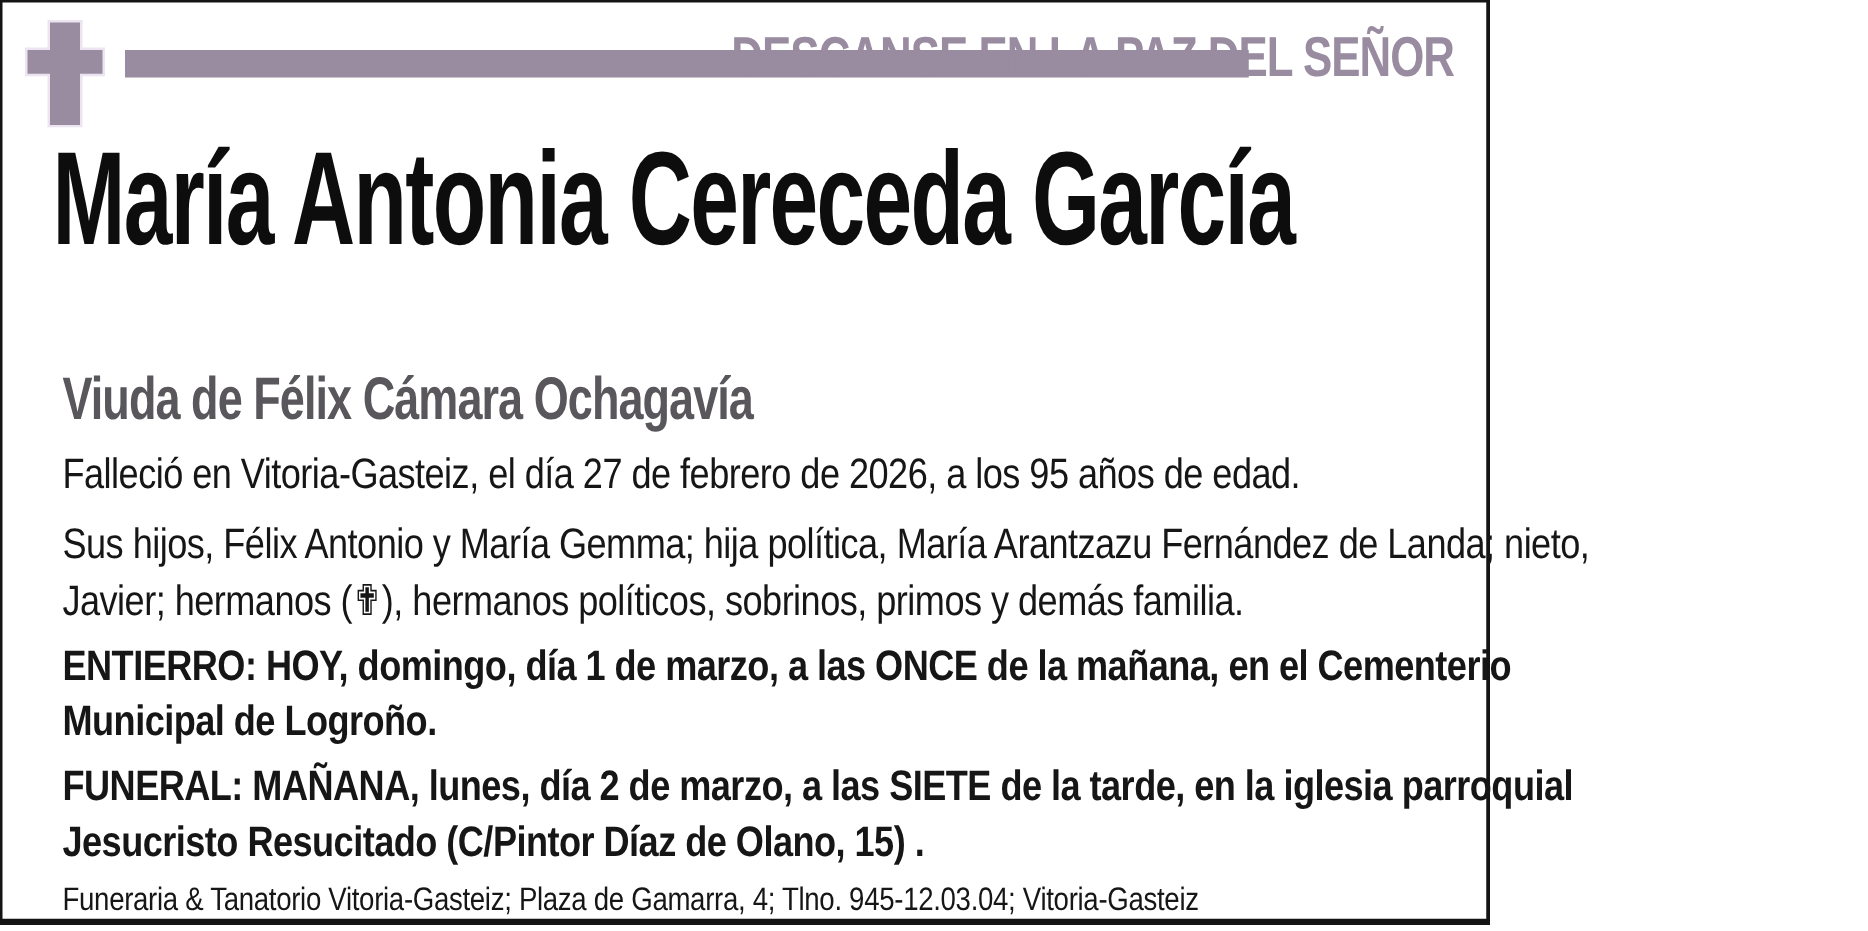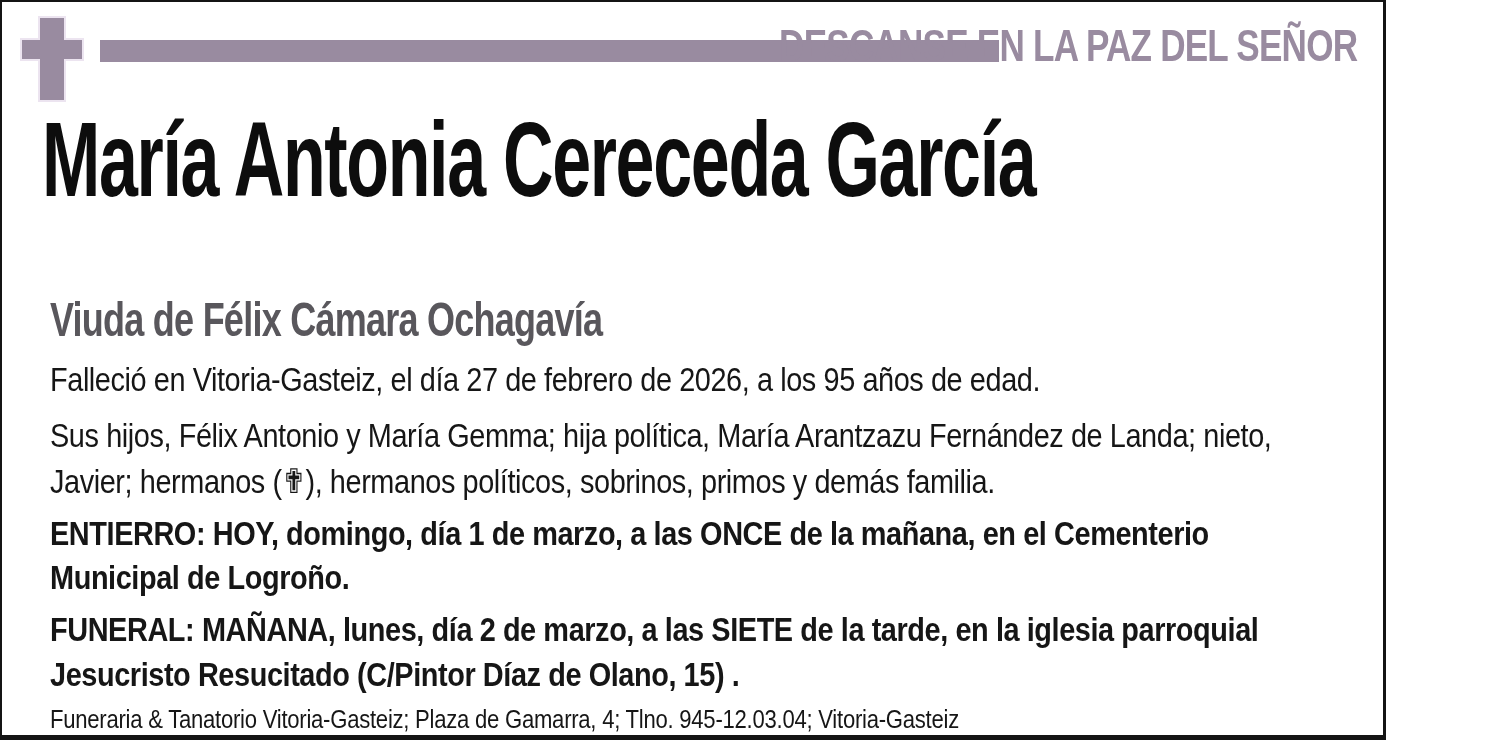--- a/index.html
+++ b/index.html
@@ -7,21 +7,21 @@
     padding: 0;
     background: #ffffff;
     width: 1494px;
     height: 745px;
     font-family: "Liberation Sans", sans-serif;
     overflow: hidden;
   }
   .sheet {
     position: absolute;
     left: 0; top: 0;
-    width: 1386px;
+    width: 1192px;
     height: 740px;
     box-sizing: border-box;
     border: 2px solid #141414;
     border-right-width: 3px;
     border-bottom-width: 5px;
     background: #ffffff;
   }
   .cross {
     position: absolute;
     left: 18px; top: 14px;

